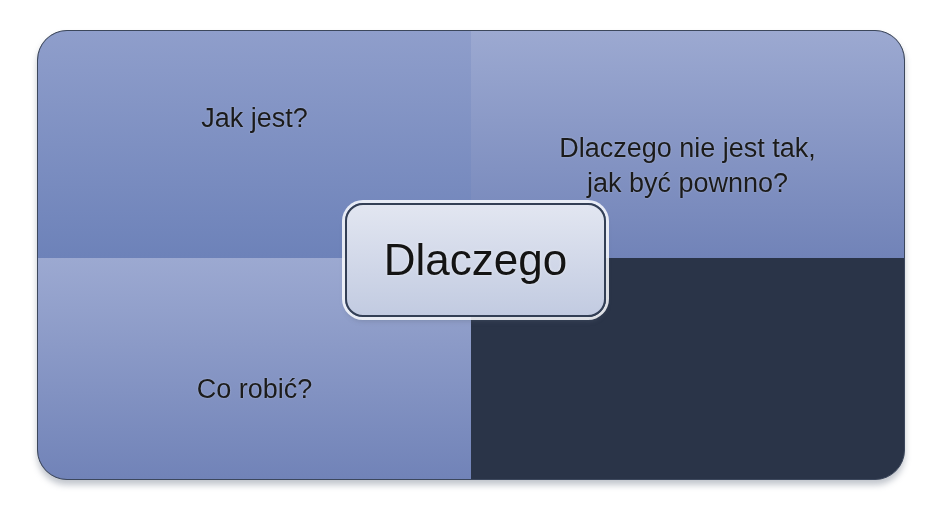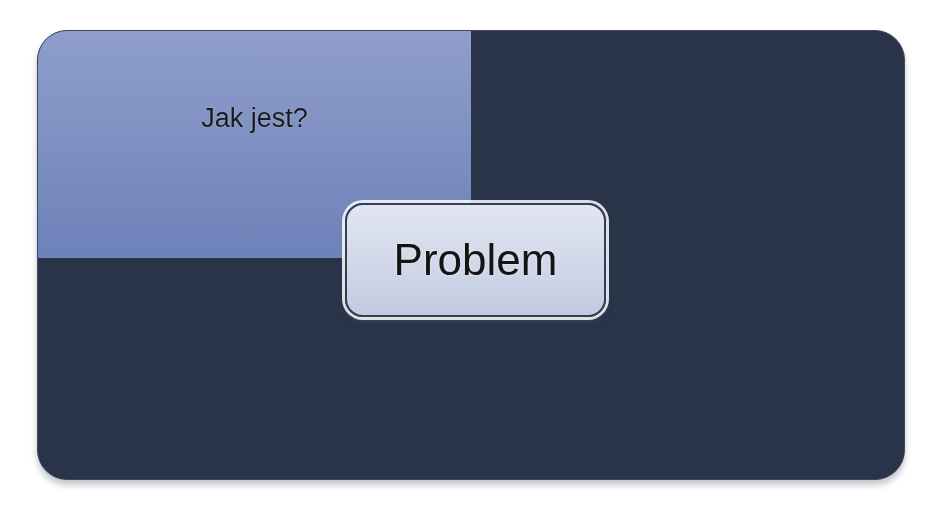--- a/index.html
+++ b/index.html
@@ -76,17 +76,24 @@
   }
 </style>
 </head>
 <body>
 
 <div class="stage">
   <div class="matrix">
     <div class="cell top">
       <span class="qlabel">Jak jest?</span>
     </div>
+    <div class="cell bottom">
+      <span class="qlabel">Dlaczego nie jest tak,
+jak być pownno?</span>
+    </div>
+    <div class="cell bottom">
+      <span class="qlabel">Co robić?</span>
+    </div>
   </div>
   <div class="center-box">
-    <span class="center-label">Problem</span>
+    <span class="center-label">Dlaczego</span>
   </div>
 </div>
 
 </body></html>

